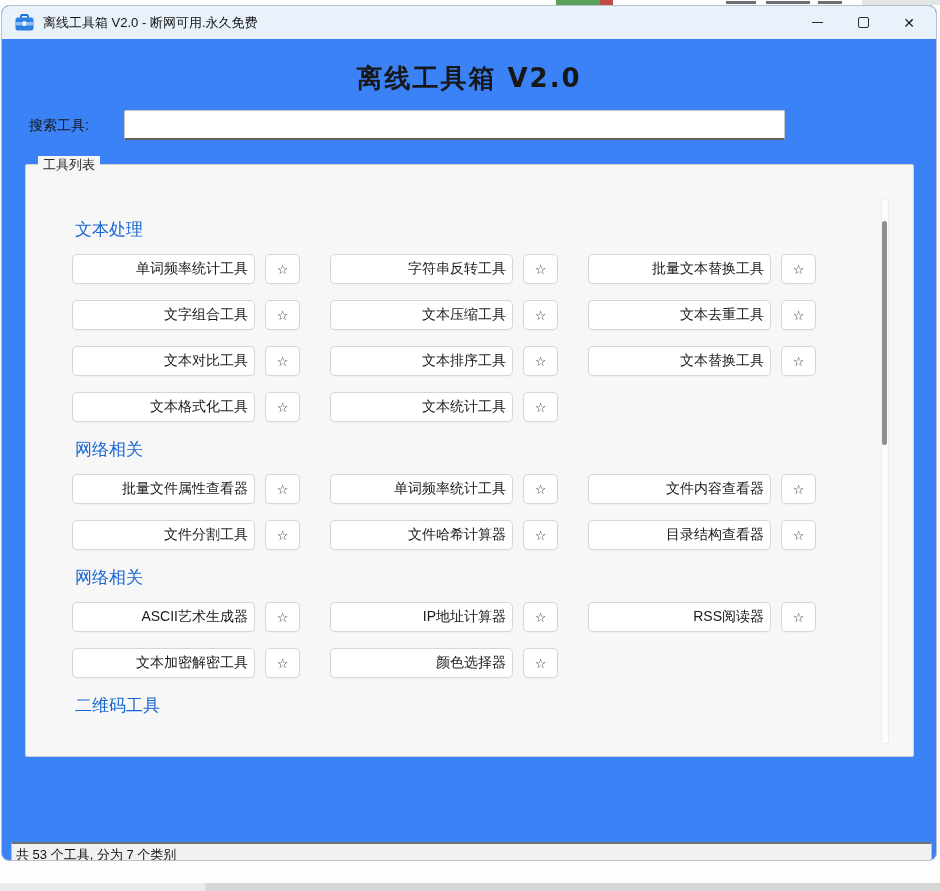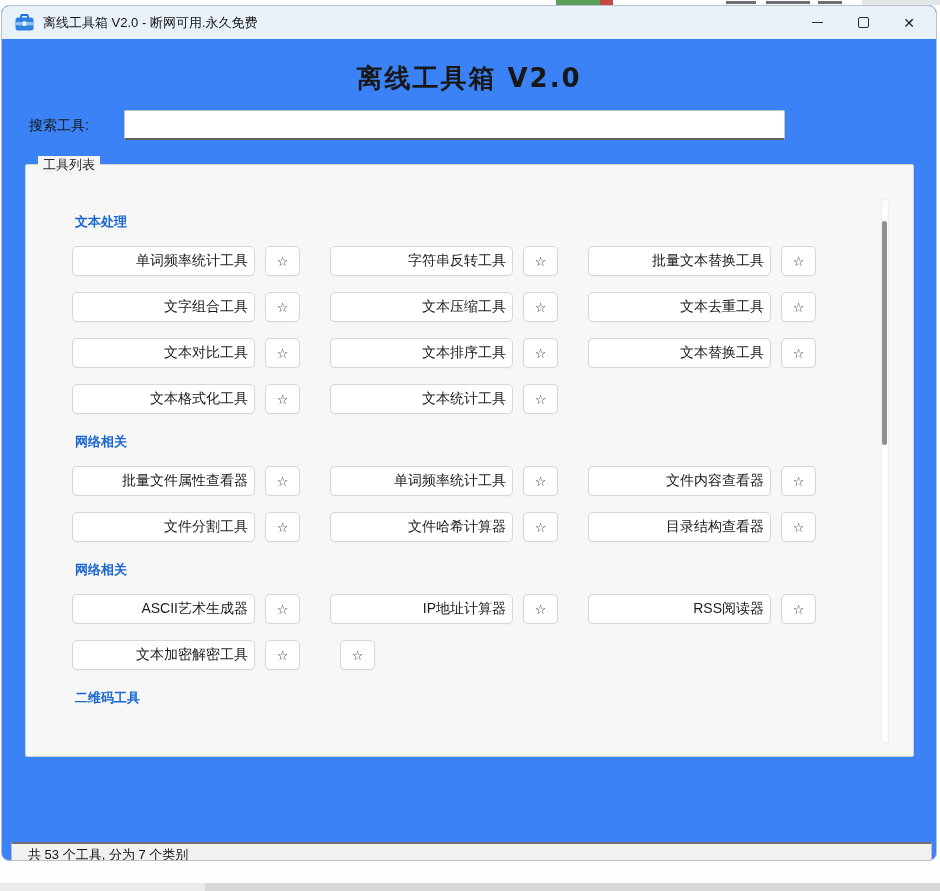--- a/index.html
+++ b/index.html
@@ -58,21 +58,21 @@
   .groupbox{
     position:absolute;left:23px;top:158px;width:889px;height:593px;box-sizing:border-box;
     border:1px solid #d2d2d2;border-radius:2px;background:#f7f7f8;overflow:hidden;
   }
   .groupbox-legend{
     position:absolute;left:36px;top:150px;padding:0 5px;background:#f5f5f6;
     font-size:13px;color:#2a2a2a;z-index:3;
   }
   .gb-content{padding:45px 0 0 46px;}
   .cat-heading{
-    font-size:13px;font-weight:bold;color:#1766d1;line-height:24px;margin:0 0 12px 3px;
+    font-size:17px;font-weight:normal;color:#1766d1;line-height:24px;margin:8px 0 12px 3px;
   }
   .cat-heading.not-first{margin-top:10px;}
   .tool-grid{display:grid;grid-template-columns:repeat(3,258px);row-gap:16px;margin-bottom:16px;}
   .tool-cell{display:flex;align-items:center;}
   .tool-btn{
     width:183px;height:30px;box-sizing:border-box;background:#ffffff;
     border:1px solid #d6d6d6;border-radius:5px;font-size:14px;color:#1a1a1a;
     box-shadow:0 1px 1px rgba(0,0,0,0.03);white-space:nowrap;overflow:hidden;
     font-family:"Liberation Sans","DejaVu Sans",sans-serif;
     text-align:right;
@@ -92,21 +92,21 @@
   }
 
   .refresh-btn{
     position:absolute;left:23px;top:785px;width:902px;height:29px;box-sizing:border-box;
     background:#ffffff;border:1px solid #d0d0d0;border-radius:5px;
     font-size:14px;color:#1a1a1a;box-shadow:0 1px 1px rgba(0,0,0,0.04);
   }
   .status-bar{
     position:absolute;left:9px;top:836px;width:921px;height:24px;box-sizing:border-box;
     background:#f1f1f1;border:1px solid #bdbdbd;border-top:2px solid #707070;
-    display:flex;align-items:center;font-size:13px;color:#111;padding-left:16px;
+    display:flex;align-items:center;font-size:13px;color:#111;padding-left:4px;
   }
   button{font-family:inherit;cursor:default;}
 </style>
 </head>
 <body>
 
 <div class="top-sliver">
   <div class="sliver-green"></div>
   <div class="sliver-red"></div>
   <div class="sliver-dark" style="left:726px;width:30px;"></div>
@@ -236,20 +236,21 @@
           </div>
           <div class="tool-cell">
             <button class="tool-btn">RSS阅读器</button>
             <button class="star-btn">☆</button>
           </div>
           <div class="tool-cell">
             <button class="tool-btn">文本加密解密工具</button>
             <button class="star-btn">☆</button>
           </div>
           <div class="tool-cell">
+            <button class="tool-btn">颜色选择器</button>
             <button class="star-btn">☆</button>
           </div>
         </div>
         <div class="cat-heading not-first">二维码工具</div>
       </div>
     <div class="scroll-track">
       <div class="scroll-thumb"></div>
     </div>
   </div>
 

